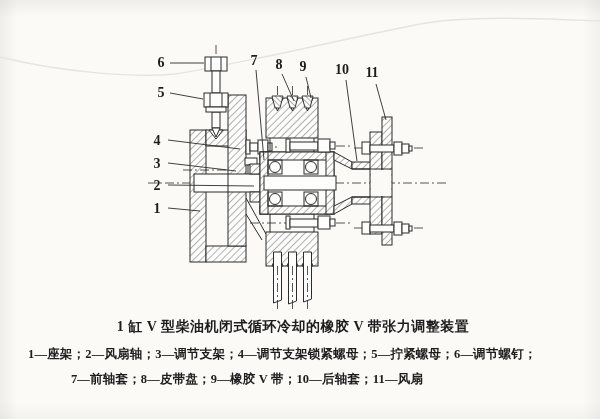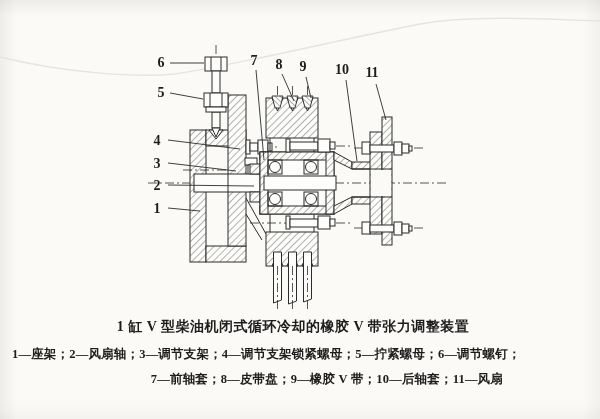--- a/index.html
+++ b/index.html
@@ -18,25 +18,25 @@
     pointer-events:none;
   }
   svg.drawing{position:absolute;left:0;top:0;}
   .caption{position:absolute;left:0;top:312px;width:600px;color:#1d1d1d;}
   .caption-title{
     position:absolute;left:0;top:6px;width:586px;
     text-align:center;font-size:14px;font-weight:bold;letter-spacing:0.5px;
     white-space:nowrap;
   }
   .legend-1{
-    position:absolute;left:12px;top:34px;
+    position:absolute;left:28px;top:34px;
     font-size:12.5px;font-weight:bold;letter-spacing:0.2px;white-space:nowrap;
   }
   .legend-2{
-    position:absolute;left:9px;top:59px;width:494px;text-align:right;
+    position:absolute;left:0;top:59px;width:494px;text-align:center;
     font-size:12.5px;font-weight:bold;letter-spacing:0.2px;white-space:nowrap;
   }
   
   .ink{stroke:#2b2b2b;stroke-width:1;fill:none;}
   .face{stroke:#2b2b2b;stroke-width:1;fill:#fdfdfb;}
   .hatch{stroke:#2b2b2b;stroke-width:1;fill:url(#h1);}
   .hatch2{stroke:#2b2b2b;stroke-width:0.9;fill:url(#h2);}
   .paperfill{fill:#fbfaf7;stroke:#2b2b2b;stroke-width:1;}
   .paperonly{fill:#fbfaf7;stroke:none;}
   .cl{stroke:#2b2b2b;stroke-width:0.8;stroke-dasharray:9 3 2 3;fill:none;}

